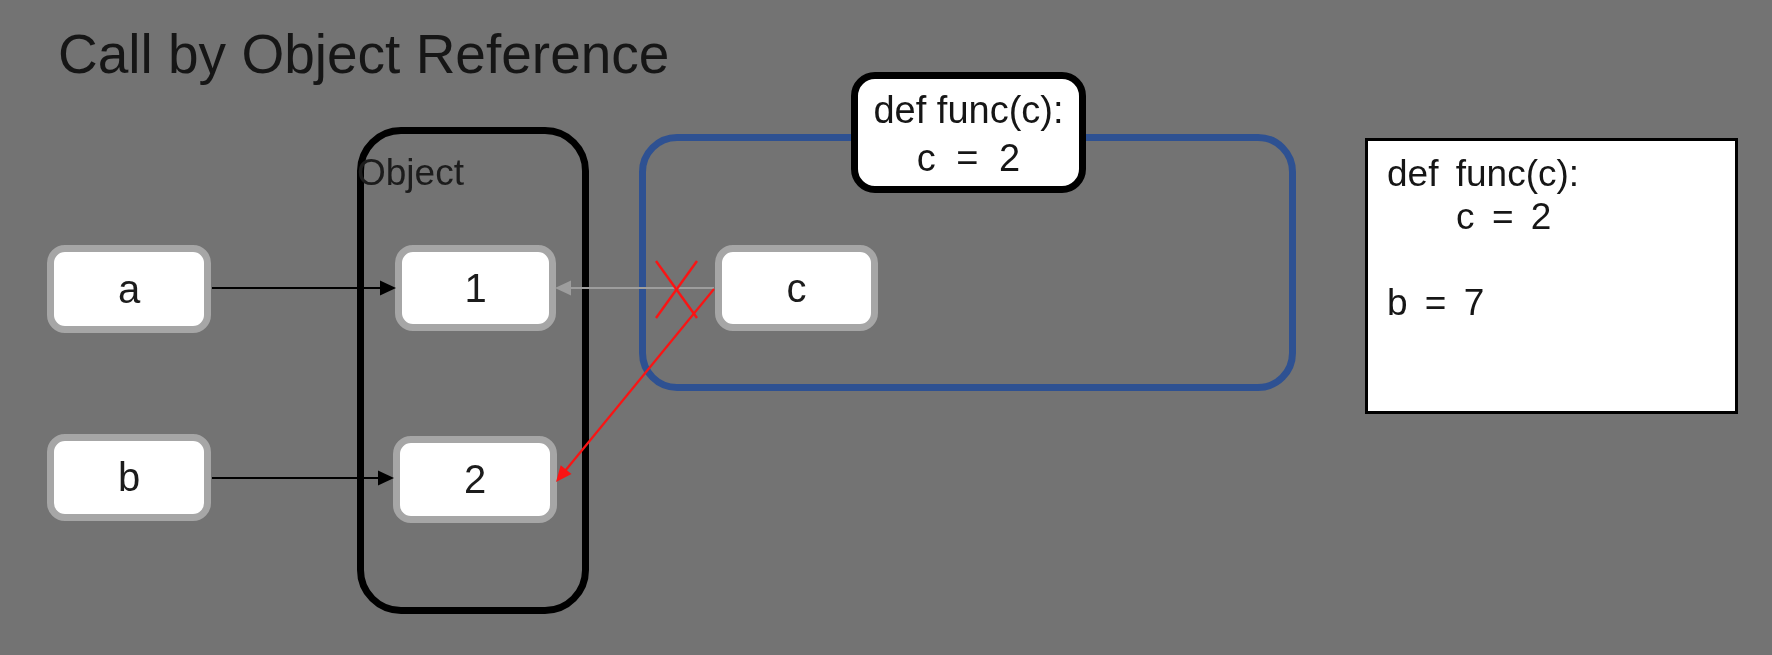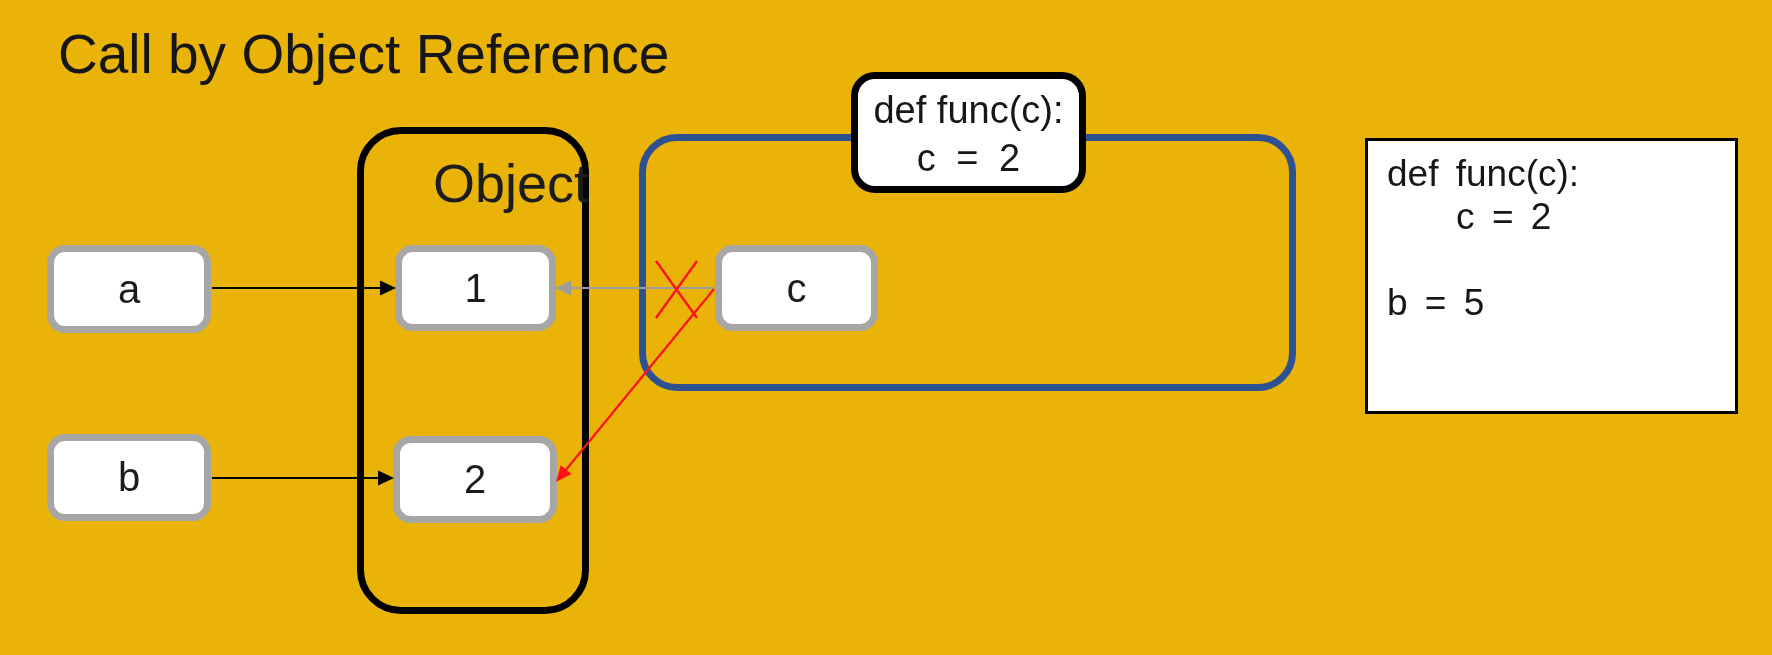--- a/index.html
+++ b/index.html
@@ -4,21 +4,21 @@
 <style>
   html, body {
     margin: 0;
     padding: 0;
     background: #ffffff;
   }
   .canvas {
     position: relative;
     width: 1772px;
     height: 655px;
-    background: #eab308;
+    background: #737373;
     font-family: "Liberation Sans", "DejaVu Sans", sans-serif;
     color: #111111;
     overflow: hidden;
   }
   .title {
     position: absolute;
     left: 58px;
     top: 22px;
     font-size: 55px;
     font-weight: 400;
@@ -36,22 +36,22 @@
     border: 7px solid #000000;
     border-radius: 44px;
     box-sizing: border-box;
     background: transparent;
   }
   .object-label {
     position: absolute;
     left: 357px;
     top: 152px;
     width: 232px;
-    text-align: right;
-    font-size: 54px;
+    text-align: left;
+    font-size: 37px;
     color: #1c1c1c;
   }
   
   .gbox {
     position: absolute;
     border: 7px solid #a6a6a6;
     border-radius: 18px;
     box-sizing: border-box;
     background: #ffffff;
     display: flex;
@@ -162,21 +162,21 @@
     <span>2</span>
   </div>
   <div class="gbox box-c">
     <span>c</span>
   </div>
 
   <div class="code-box">
     <div class="code-line">def func(c):</div>
     <div class="code-line">    c = 2</div>
     <div class="code-line"></div>
-    <div class="code-line">b = 5</div>
+    <div class="code-line">b = 7</div>
   </div>
 
   <svg class="overlay" viewBox="0 0 1772 655">
 
     <g>
       <line x1="212" y1="288" x2="382" y2="288" stroke="#000000" stroke-width="2"></line>
       <polygon points="396,288 380,280.5 380,295.5" fill="#000000"></polygon>
     </g>
 
     <g>

